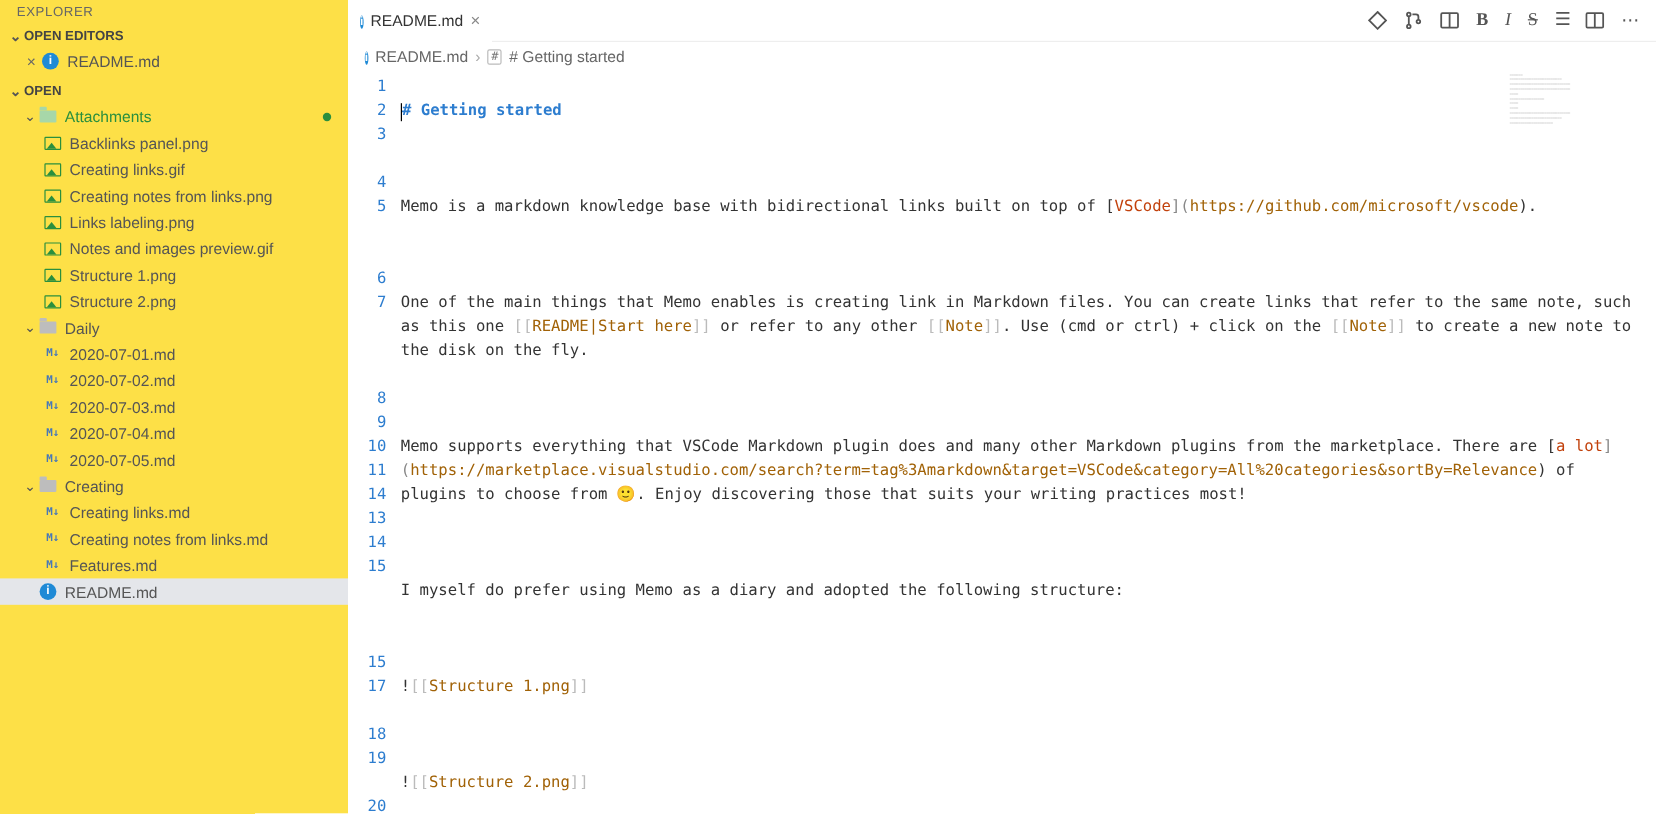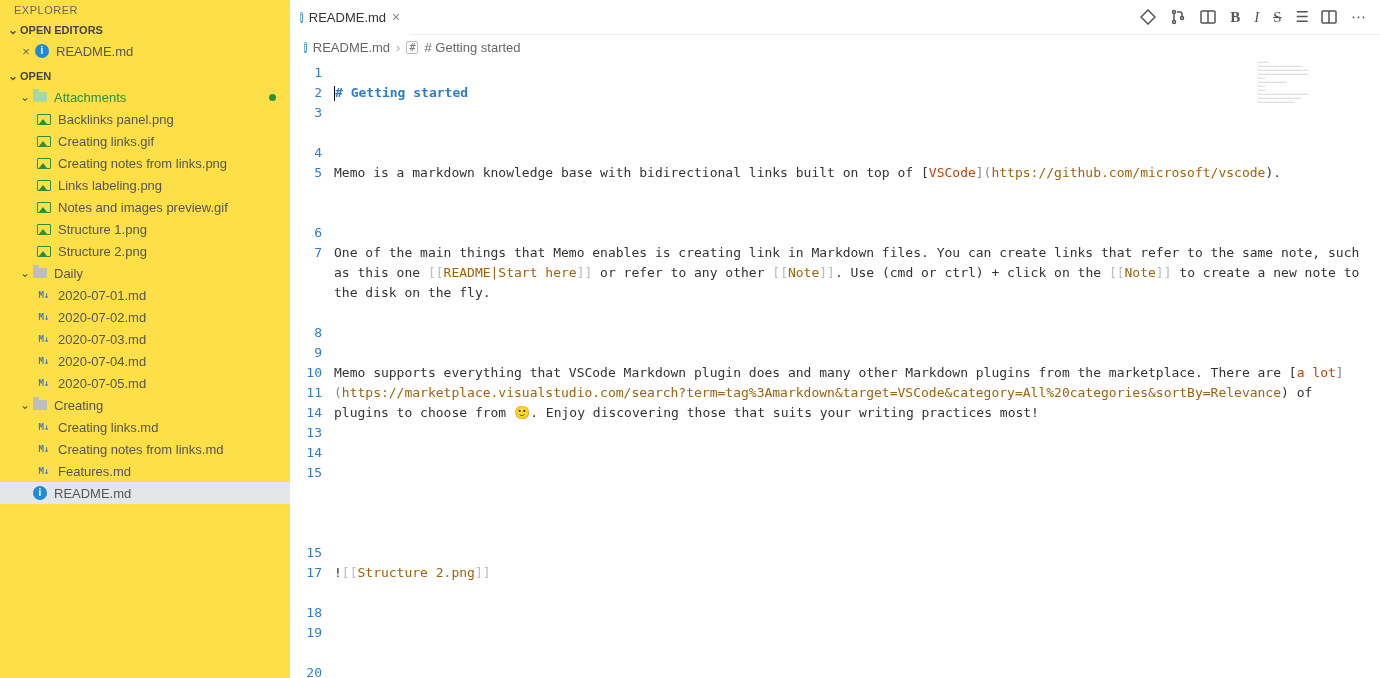--- a/index.html
+++ b/index.html
@@ -297,21 +297,23 @@
         </div>
       <div class="code">
 <div class="ln"><span class="cursor"></span><span class="h1"># </span><span class="h1">Getting started</span></div>
 <div class="ln"></div>
 <div class="ln"><span>Memo is a markdown knowledge base with bidirectional links built on top of [</span><span class="kw">VSCode</span><span class="br">](</span><span class="lk">https://github.com/microsoft/vscode</span><span>).</span></div>
 <div class="ln"></div>
 <div class="ln"><span>One of the main things that Memo enables is creating link in Markdown files. You can create links that refer to the same note, such as this one </span><span class="dimbr">[[</span><span class="lk">README|Start here</span><span class="dimbr">]]</span><span> or refer to any other </span><span class="dimbr">[[</span><span class="lk">Note</span><span class="dimbr">]]</span><span>. Use (cmd or ctrl) + click on the </span><span class="dimbr">[[</span><span class="lk">Note</span><span class="dimbr">]]</span><span> to create a new note to the disk on the fly.</span></div>
 <div class="ln"></div>
 <div class="ln"><span>Memo supports everything that VSCode Markdown plugin does and many other Markdown plugins from the marketplace. There are [</span><span class="kw">a lot</span><span class="br">](</span><span class="lk">https://marketplace.visualstudio.com/search?term=tag%3Amarkdown&amp;target=VSCode&amp;category=All%20categories&amp;sortBy=Relevance</span><span>) of plugins to choose from 🙂. Enjoy discovering those that suits your writing practices most!</span></div>
 <div class="ln"></div>
-<div class="ln"></div>
+<div class="ln">I myself do prefer using Memo as a diary and adopted the following structure:</div>
+<div class="ln"></div>
+<div class="ln"><span>!</span><span class="dimbr">[[</span><span class="lk">Structure 1.png</span><span class="dimbr">]]</span></div>
 <div class="ln"></div>
 <div class="ln"><span>!</span><span class="dimbr">[[</span><span class="lk">Structure 2.png</span><span class="dimbr">]]</span></div>
 
 
 
 
 
 
 
       </div>

